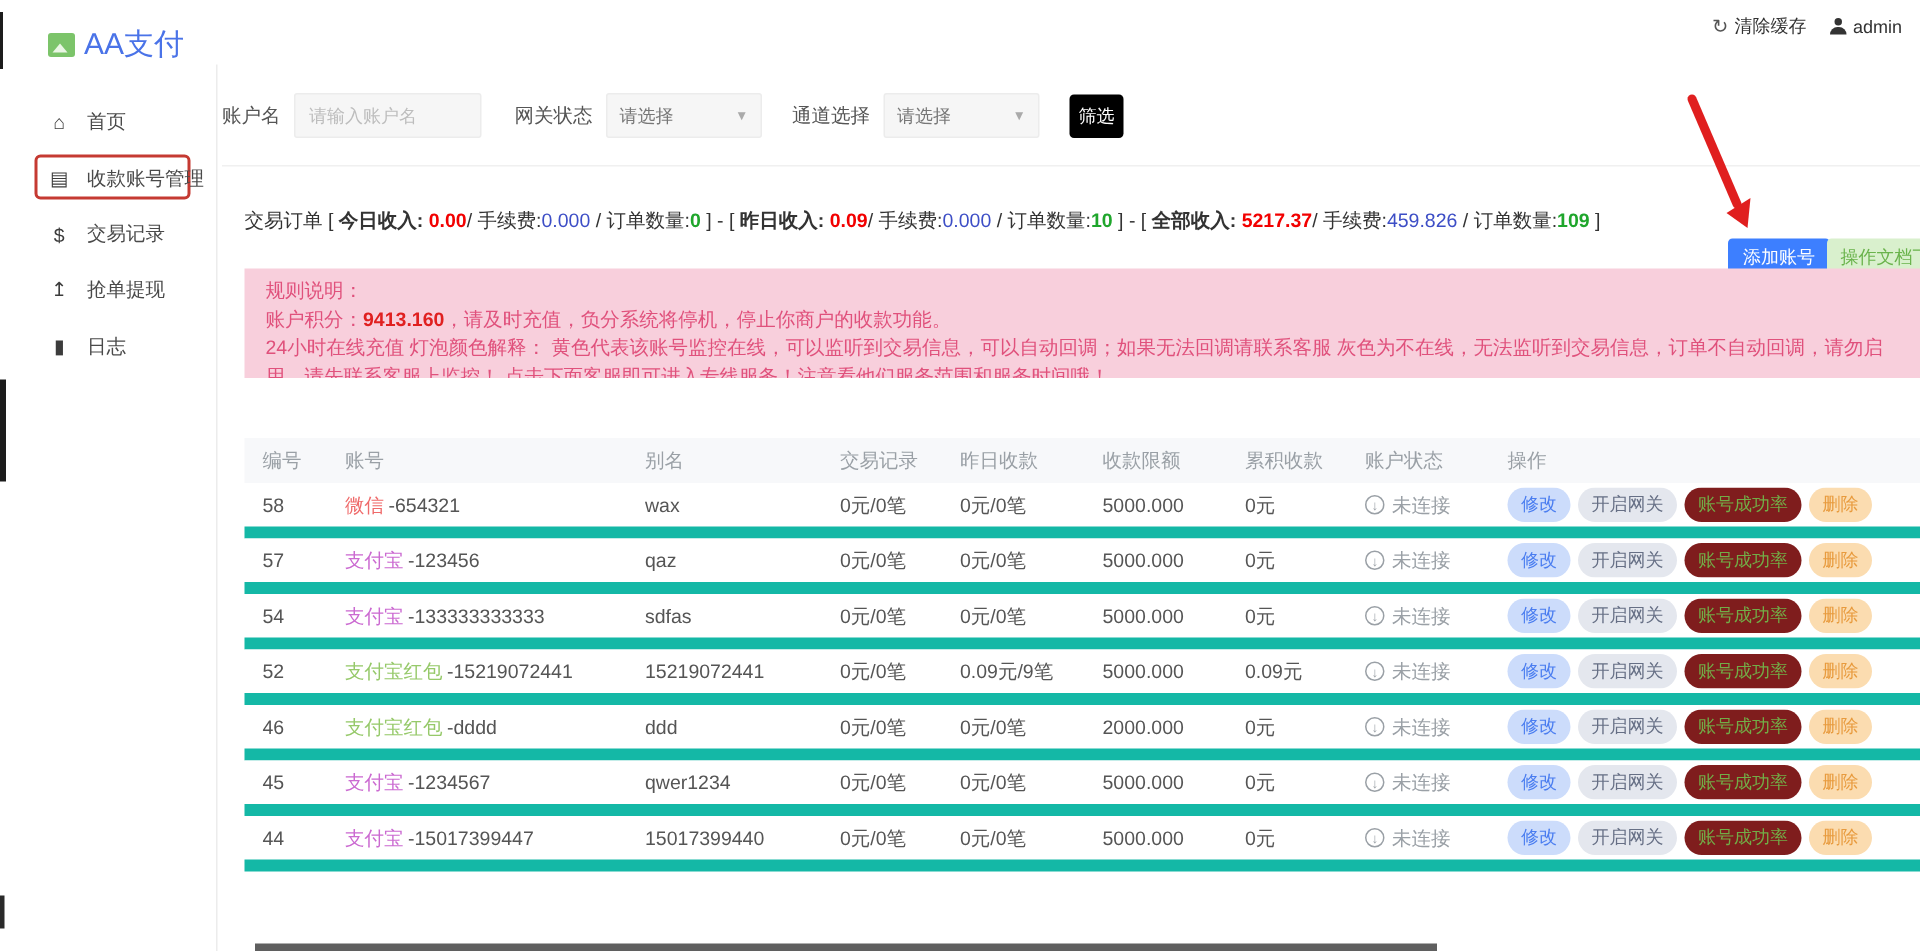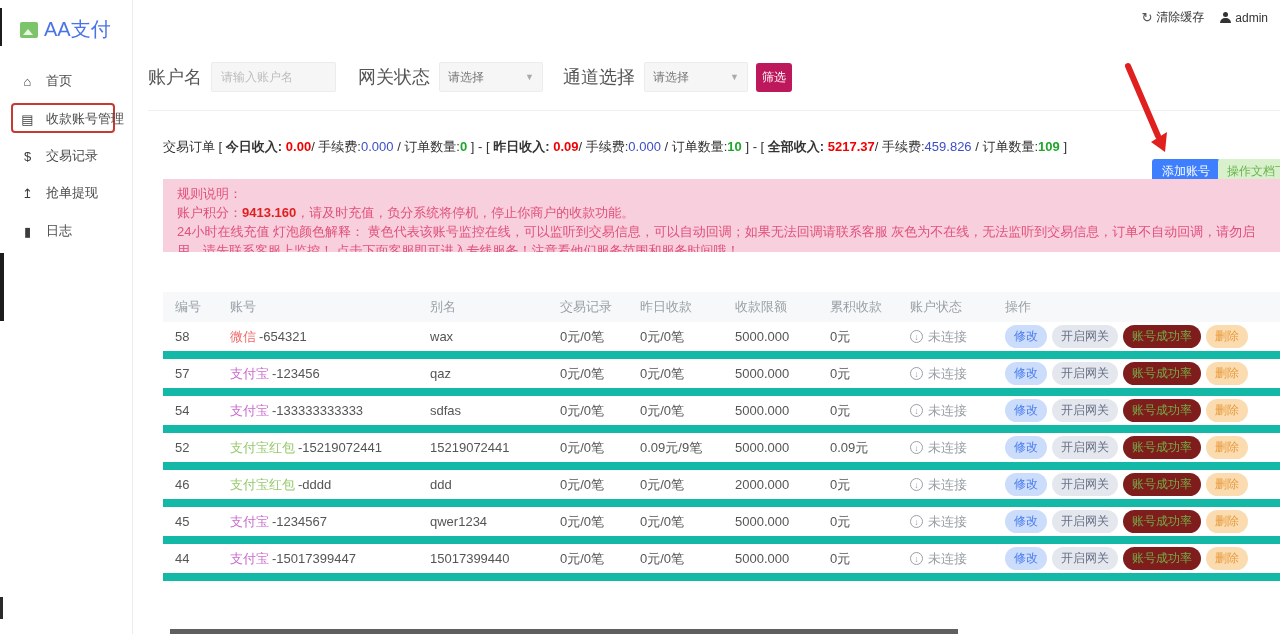--- a/index.html
+++ b/index.html
@@ -1,46 +1,46 @@
 <!DOCTYPE html>
 <html><head>
 <meta charset="utf-8">
 <style>
   * { margin:0; padding:0; box-sizing:border-box; }
   body { font-family:"Liberation Sans","DejaVu Sans",sans-serif; background:#fff; }
   .page { position:relative; width:1280px; height:634px; background:#fff; overflow:hidden; }
 
   
-  .sidebar { position:absolute; left:0; top:0; width:133px; height:634px; background:#fff; border-right:1px solid #ececec; }
+  .sidebar { position:absolute; left:12px; top:0; width:133px; height:634px; background:#fff; border-right:1px solid #ececec; }
   .logo { position:absolute; left:20px; top:16px; display:flex; align-items:center; gap:6px; }
   .logo-ic { width:18px; height:16px; background:#7cc46a; border-radius:2px; position:relative; }
   .logo-ic:after { content:""; position:absolute; left:3px; bottom:3px; border-left:5px solid transparent; border-right:5px solid transparent; border-bottom:6px solid #eaf6e4; }
   .logo-text { font-size:20px; color:#4a73e8; }
   .menu-item { position:absolute; left:20px; display:flex; align-items:center; gap:11px; font-size:13px; color:#4a4a4a; cursor:pointer; }
   .menu-ic { width:15px; text-align:center; font-size:13px; color:#3c3c3c; }
   .hl-box { position:absolute; left:11px; top:103px; width:104px; height:30px; border:2px solid #c53a32; border-radius:4px; }
 
   
   .topbar { position:absolute; left:133px; right:0; top:0; height:43px; background:#fff; }
   .topbar-right { position:absolute; right:12px; top:9px; display:flex; align-items:center; gap:16px; font-size:12px; color:#333; }
   .tb-item { display:flex; align-items:center; gap:4px; cursor:pointer; }
   .refresh-ic { font-size:13px; color:#555; }
   .person-ic { width:11px; height:11px; display:inline-block; position:relative; }
   .person-ic:before { content:""; position:absolute; left:3px; top:0; width:5px; height:5px; border-radius:50%; background:#333; }
   .person-ic:after { content:""; position:absolute; left:0; bottom:0; width:11px; height:5px; border-radius:5px 5px 0 0; background:#333; }
 
   
   .filter-bar { position:absolute; left:148px; top:62px; height:30px; display:flex; align-items:center; }
-  .f-label { font-size:18px; color:#555; margin-right:9px; }
+  .f-label { font-size:13px; color:#555; margin-right:9px; }
   .f-input { width:125px; height:30px; background:#f6f6f6; border:1px solid #ececec; border-radius:2px; padding:0 9px; font-size:12px; color:#333; font-family:inherit; }
   .f-input::placeholder { color:#bdbdbd; }
   .f-select { width:104px; height:30px; background:#f6f6f6; border:1px solid #ececec; border-radius:2px; padding:0 8px; font-size:12px; color:#777; display:flex; align-items:center; justify-content:space-between; cursor:pointer; }
   .f-caret { font-size:9px; color:#aaa; }
   .gap20 { width:20px; } .gap22 { width:22px; }
-  .filter-btn { width:36px; height:29px; margin-left:8px; background:#be185d; border:none; border-radius:3px; color:#fff; font-size:12px; cursor:pointer; font-family:inherit; }
+  .filter-btn { width:36px; height:29px; margin-left:20px; background:#000000; border:none; border-radius:3px; color:#fff; font-size:12px; cursor:pointer; font-family:inherit; }
   .filter-sep { position:absolute; left:148px; right:0; top:110px; border-top:1px solid #f0f0f0; }
 
   
   .stats { position:absolute; left:163px; top:138px; font-size:13px; color:#333; white-space:nowrap; }
   .stats b { font-weight:700; color:#333; }
   .v-red { color:#f20000; font-weight:700; }
   .v-blue { color:#3d4ec6; }
   .v-green { color:#1fa62c; font-weight:700; }
 
   

